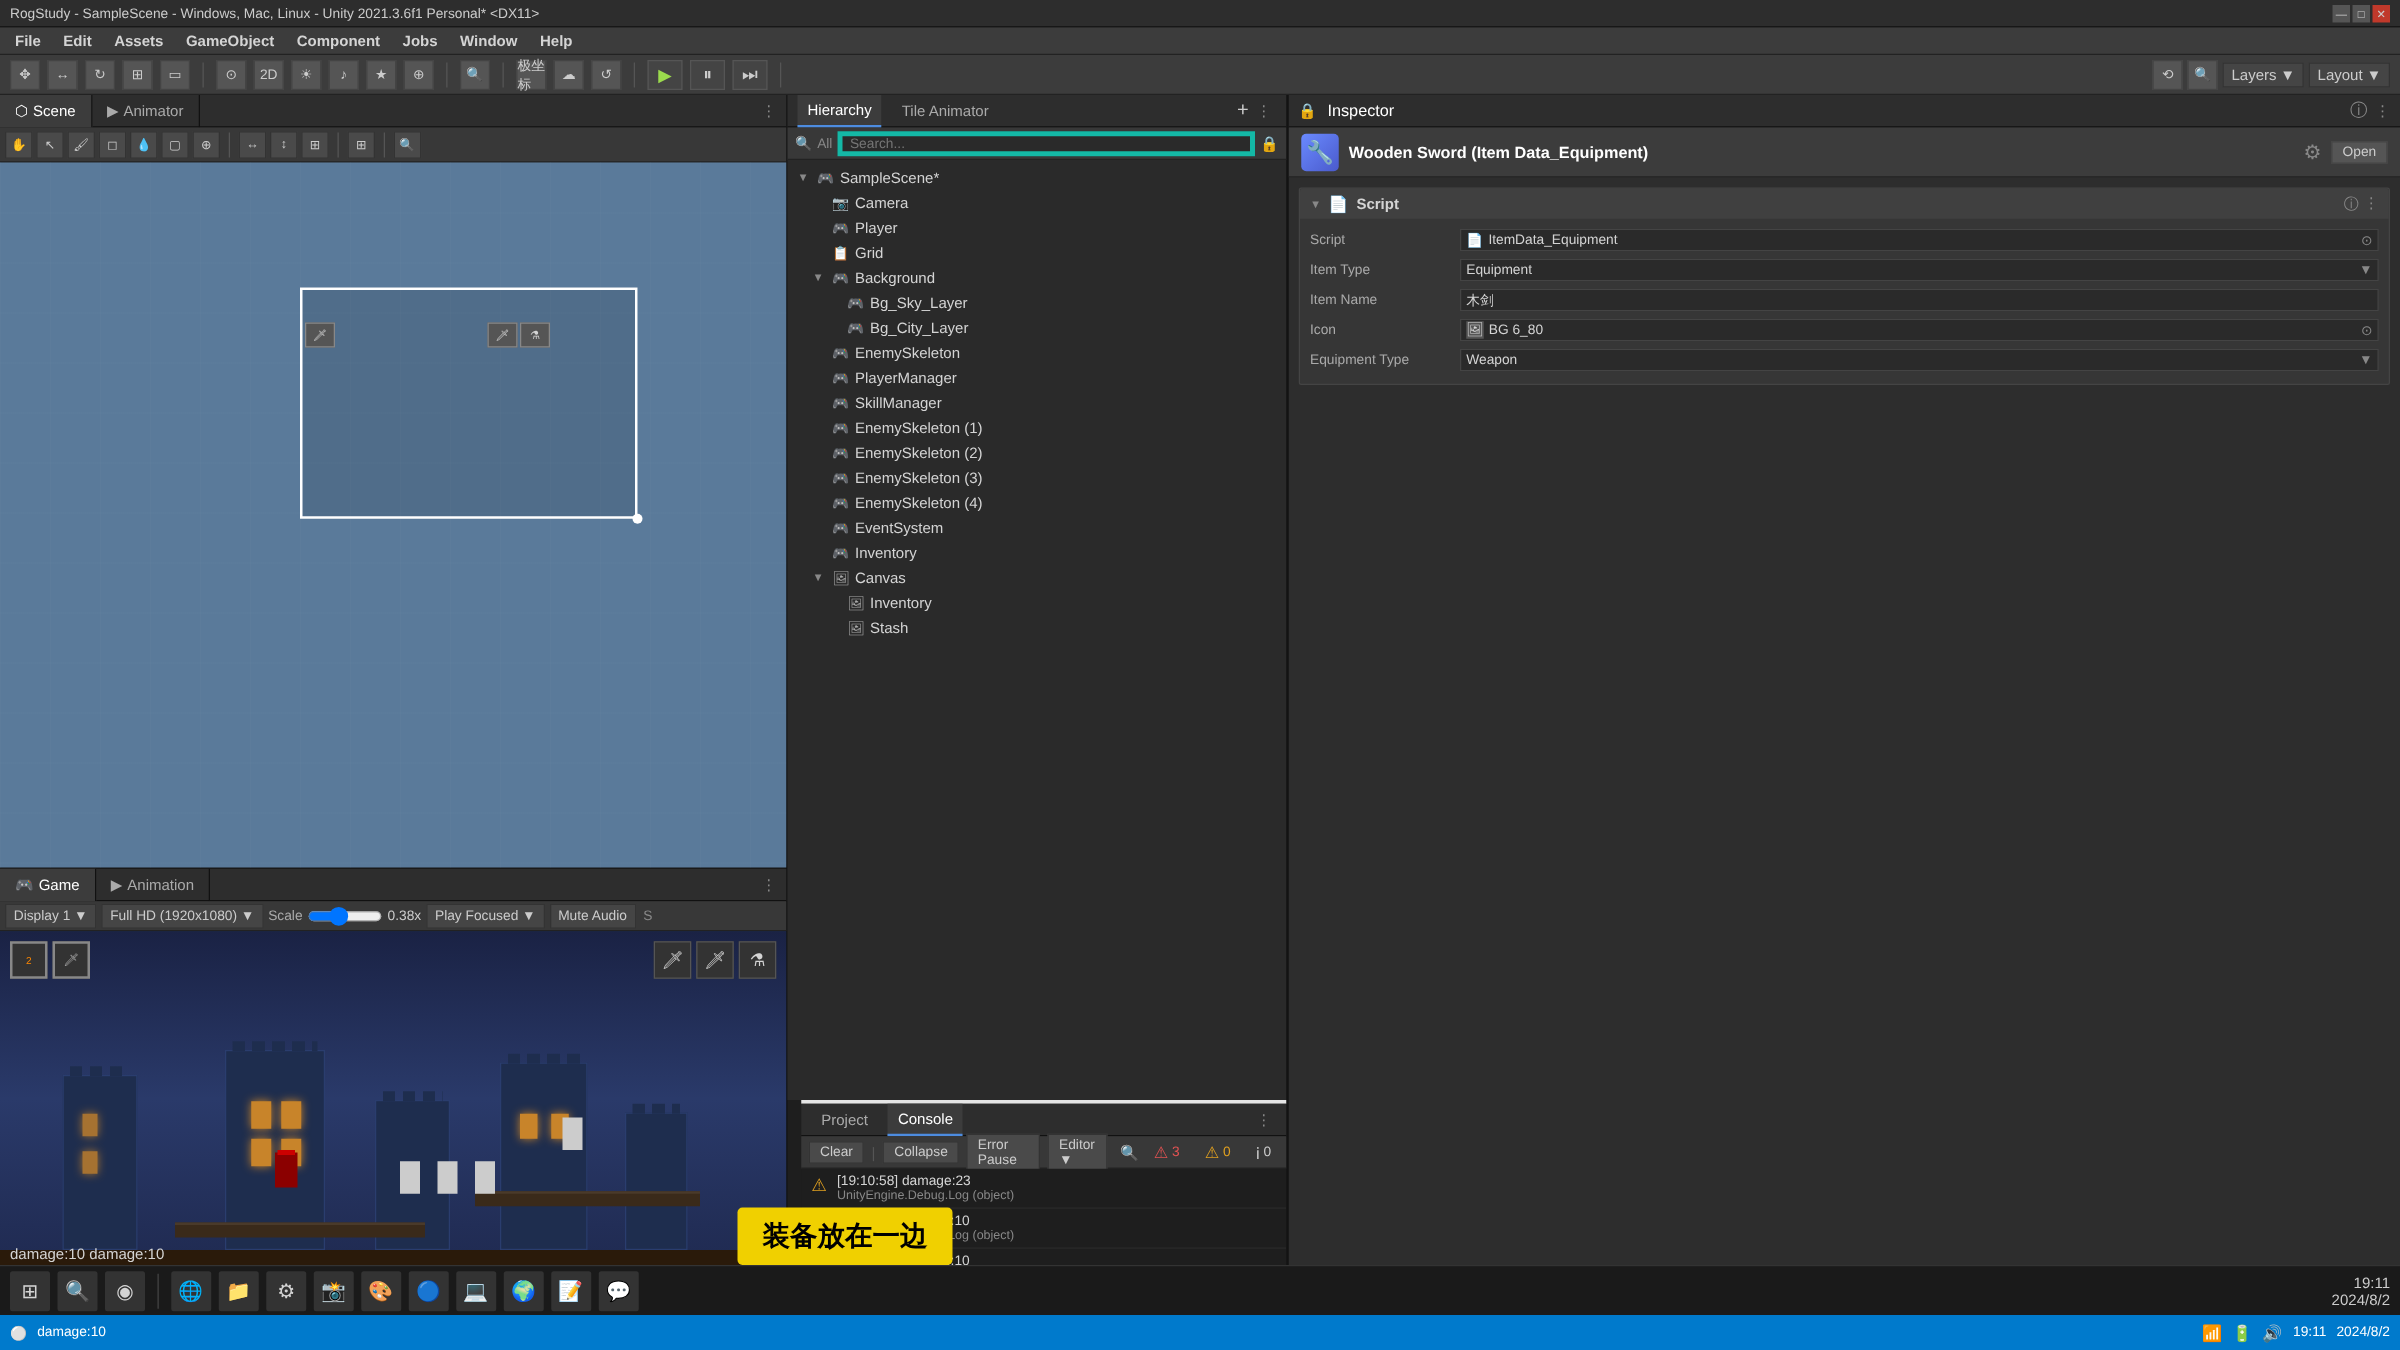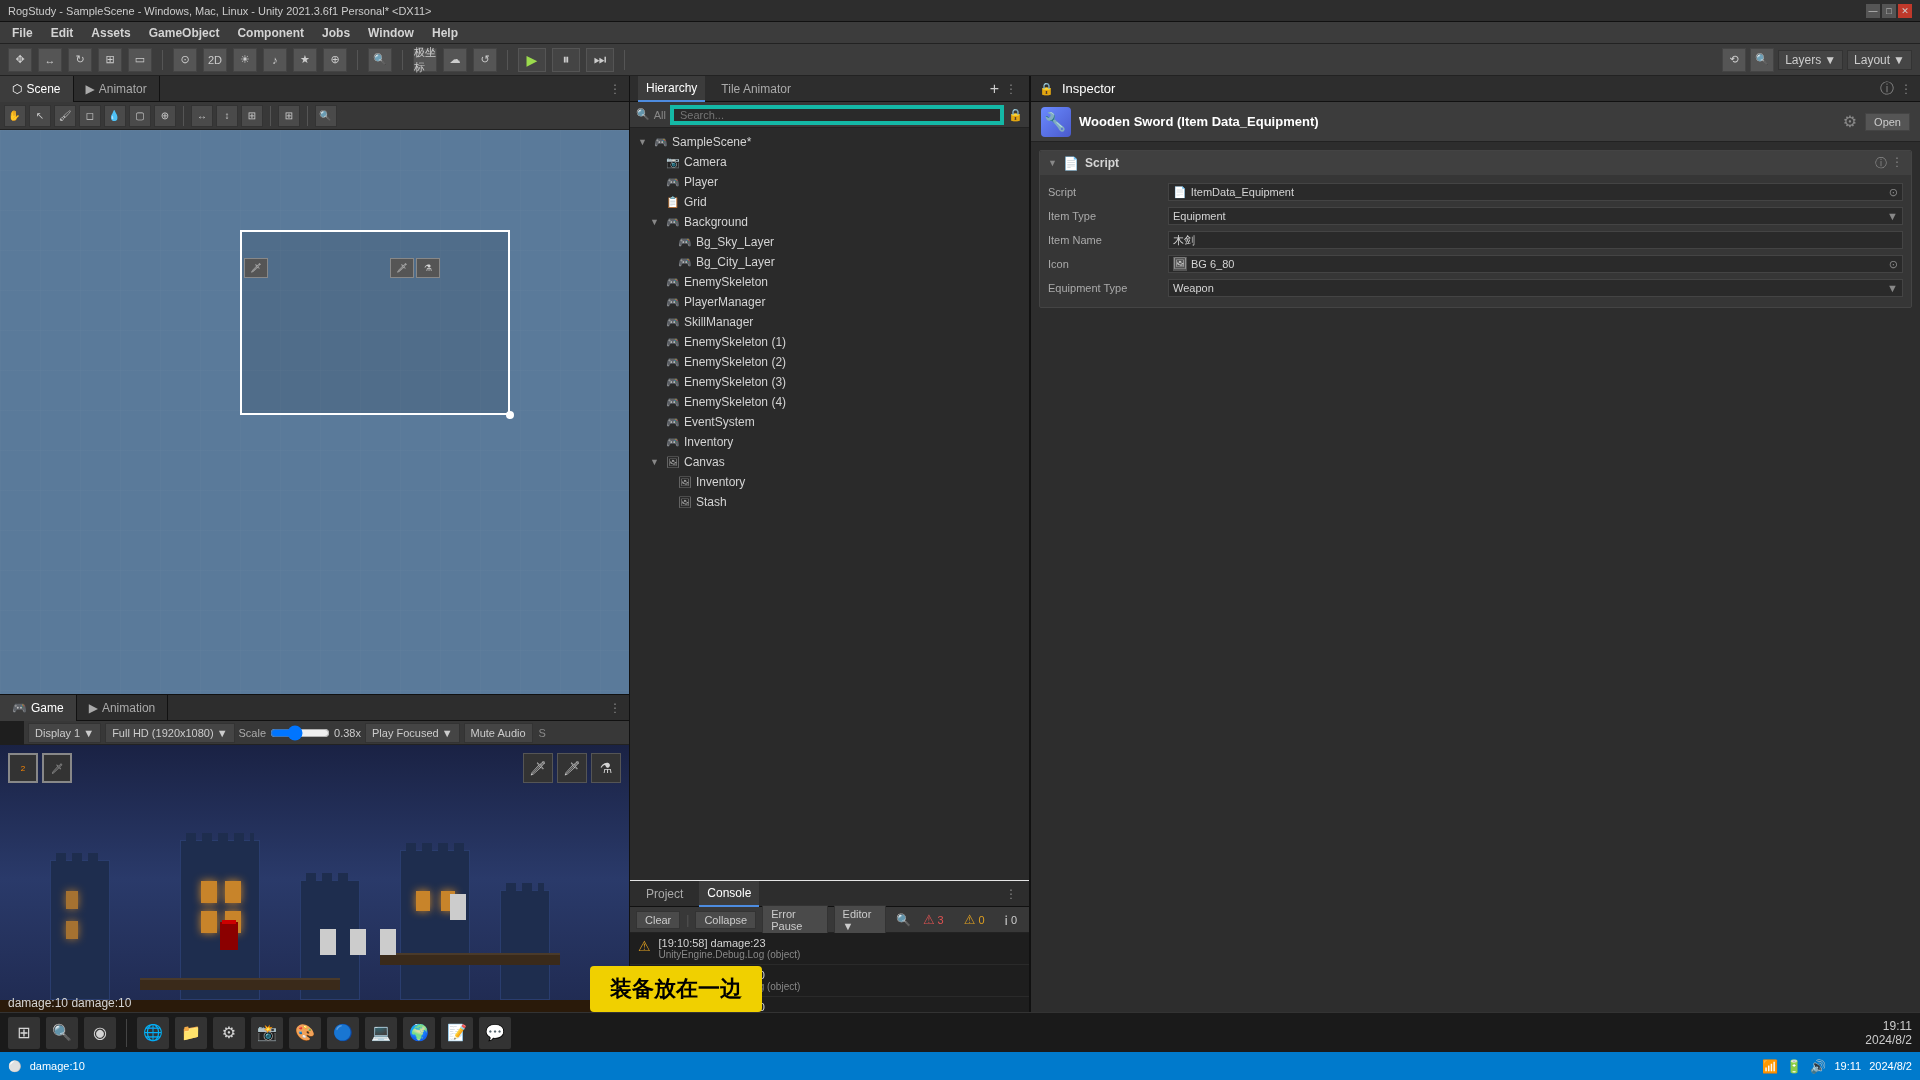--- a/index.html
+++ b/index.html
@@ -190,21 +190,20 @@
     }
     #game-toolbar {
       height: 24px;
       background: #383838;
       display: flex;
       align-items: center;
       padding: 0 4px;
       gap: 4px;
       border-bottom: 1px solid #222;
       font-size: 11px;
-      margin-left: 24px;
     }
     .game-tool-item {
       padding: 0 6px;
       height: 20px;
       display: flex;
       align-items: center;
       gap: 3px;
       cursor: pointer;
       background: #454545;
       border: 1px solid #333;
@@ -370,21 +369,22 @@
     .hier-icon { font-size: 11px; color: #aaa; width: 14px; text-align: center; }
     .hier-indent-1 { padding-left: 20px; }
     .hier-indent-2 { padding-left: 32px; }
 
     
     #console-area {
       height: 200px;
       background: #1e1e1e;
       display: flex;
       flex-direction: column;
-      border-top: 1px solid #e5e5e5;
+      border-top: 3px solid #e5e5e5;
+      margin-left: 11px;
     }
     #console-tabs {
       height: 26px;
       background: #2d2d2d;
       display: flex;
       align-items: center;
       padding: 0 8px;
       gap: 8px;
       border-bottom: 1px solid #111;
     }

